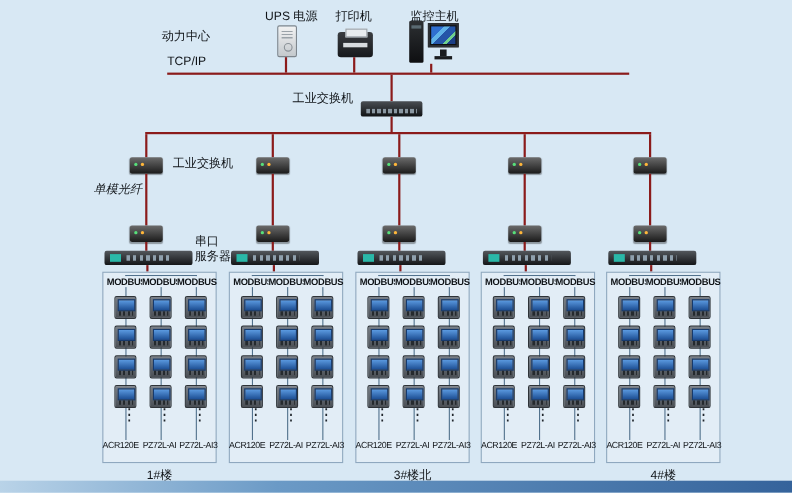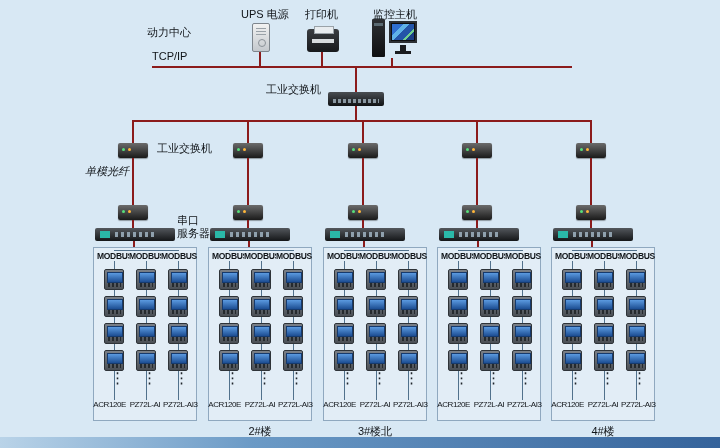--- a/index.html
+++ b/index.html
@@ -177,20 +177,21 @@
               <div class="meter" style="top:75px"></div>
               <div class="meter" style="top:102px"></div>
               <div class="dots">⋮</div>
             </div></div>
       <div class="models">
             <div class="model">ACR120E</div>
             <div class="model">PZ72L-AI</div>
             <div class="model">PZ72L-AI3</div>
           </div>
     </div>
+    <div class="group-name">1#楼</div>
   </div>
 
   <div class="group" style="left: 208px;">
     <div class="vline drop"></div>
     <div class="transceiver t1"></div>
     <div class="vline fiber"></div>
     <div class="transceiver t2"></div>
     <div class="vline stub1"></div>
     <div class="server"></div>
     <div class="vline stub2"></div>
@@ -220,21 +221,20 @@
               <div class="meter" style="top:75px"></div>
               <div class="meter" style="top:102px"></div>
               <div class="dots">⋮</div>
             </div></div>
       <div class="models">
             <div class="model">ACR120E</div>
             <div class="model">PZ72L-AI</div>
             <div class="model">PZ72L-AI3</div>
           </div>
     </div>
-    <div class="group-name">2#楼</div>
   </div>
 
   <div class="group" style="left: 323px;">
     <div class="vline drop"></div>
     <div class="transceiver t1"></div>
     <div class="vline fiber"></div>
     <div class="transceiver t2"></div>
     <div class="vline stub1"></div>
     <div class="server"></div>
     <div class="vline stub2"></div>

